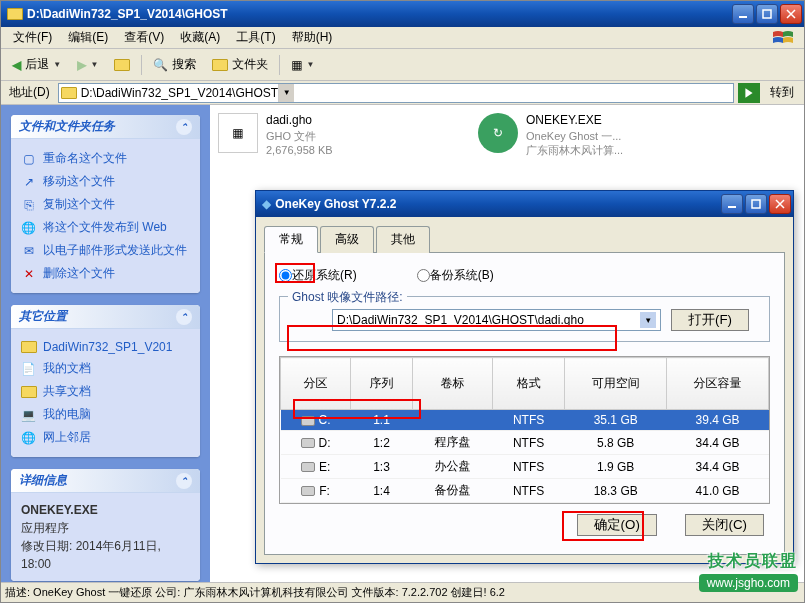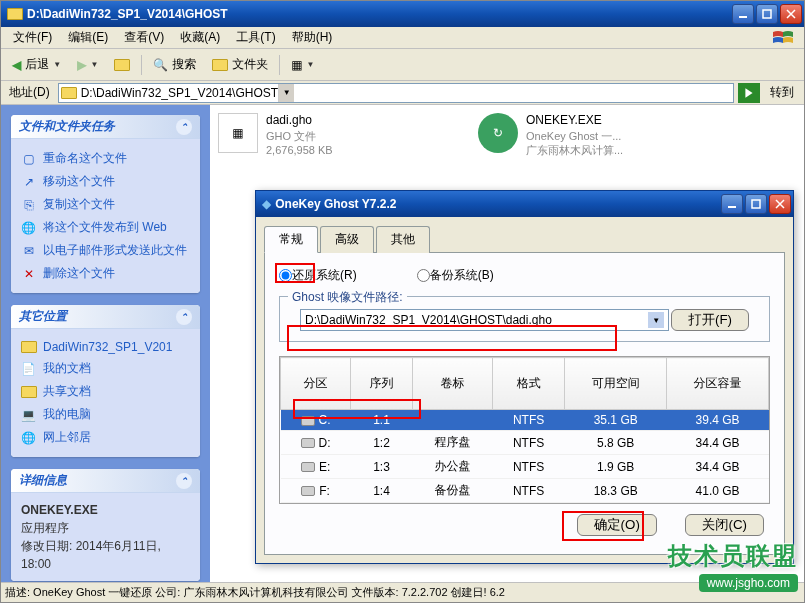--- a/index.html
+++ b/index.html
@@ -62,42 +62,42 @@
     .dlg-body { padding: 8px; }
     .tabs { display: flex; border-bottom: 1px solid #919b9c; }
     .tab { padding: 4px 14px; background: #ece9d8; border: 1px solid #919b9c; border-bottom: none; margin-right: 2px; border-radius: 3px 3px 0 0; cursor: pointer; position: relative; top: 1px; }
     .tab.active { background: #fcfcfe; border-bottom: 1px solid #fcfcfe; z-index: 1; }
     .tab-content { background: #fcfcfe; border: 1px solid #919b9c; border-top: none; padding: 14px; }
     .radio-row { display: flex; gap: 60px; margin-bottom: 12px; }
     .radio-item { display: flex; align-items: center; gap: 0; cursor: pointer; }
     .radio-item input { margin: 0; }
     .fieldset { border: 1px solid #a0b0c0; padding: 12px 20px 10px; position: relative; margin-bottom: 14px; }
     .fieldset-legend { position: absolute; top: -8px; left: 8px; background: #fcfcfe; padding: 0 4px; color: #2a4a8a; }
-    .path-row { display: flex; gap: 2px; align-items: center; }
+    .path-row { display: flex; gap: 10px; align-items: center; margin-left: 32px; }
     .path-input { flex: 1; height: 22px; border: 1px solid #7f9db9; background: #fff; display: flex; align-items: center; padding: 0 4px; }
     .path-input-dd { width: 16px; height: 16px; background: #c1d2ee; display: flex; align-items: center; justify-content: center; font-size: 8px; margin-left: auto; }
-    .btn { height: 22px; padding: 0 16px; background: #ece9d8; border: 1px solid #7f7f7f; border-radius: 6px; cursor: pointer; }
+    .btn { height: 22px; padding: 0 16px; background: #ece9d8; border: 1px solid #7f7f7f; border-radius: 0; cursor: pointer; }
     
     .table-wrap { border: 1px solid #a0a0a0; }
     table { width: 100%; border-collapse: collapse; font-size: 12px; }
     th { background: linear-gradient(#fdfdfd, #eee); border: 1px solid #ccc; padding: 17px 6px; text-align: center; font-weight: normal; }
     td { padding: 3px 6px; text-align: center; border-bottom: 1px solid #f0f0f0; }
     tr.selected td { background: #316ac5; color: #fff; }
     .drive-ico { width: 14px; height: 10px; background: #d0d0d0; border: 1px solid #888; border-radius: 2px; display: inline-block; margin-right: 4px; vertical-align: middle; }
     
     .dlg-footer { display: flex; justify-content: flex-end; gap: 28px; padding: 10px 6px 4px; }
     
     .redbox { border: 2px solid #e00; position: absolute; pointer-events: none; }
     
     
     .statusbar { height: 20px; background: #ece9d8; border-top: 1px solid #c0c0c0; display: flex; align-items: center; padding: 0 4px; font-size: 11px; position: absolute; bottom: 0; left: 0; right: 0; }
     
     
     .watermark { position: absolute; right: 6px; bottom: 10px; text-align: right; }
-    .wm-cn { font-size: 24px; font-weight: bold; color: #2aa050; text-shadow: 1px 1px 2px #fff, -1px -1px 1px #fff; letter-spacing: 2px; }
+    .wm-cn { font-size: 16px; font-weight: bold; color: #2aa050; text-shadow: 1px 1px 2px #fff, -1px -1px 1px #fff; letter-spacing: 2px; }
     .wm-url { background: #2aa050; color: #fff; padding: 2px 8px; font-size: 12px; border-radius: 4px; margin-top: 2px; display: inline-block; }
     
     .folder-ico { width: 16px; height: 12px; background: #f6d860; border: 1px solid #c0a020; border-radius: 1px; display: inline-block; }
     .green-arrow { color: #3a9a3a; font-weight: bold; }
   </style>
 </head>
 <body>
 
 <div class="titlebar">
   <span class="icon-slot">

